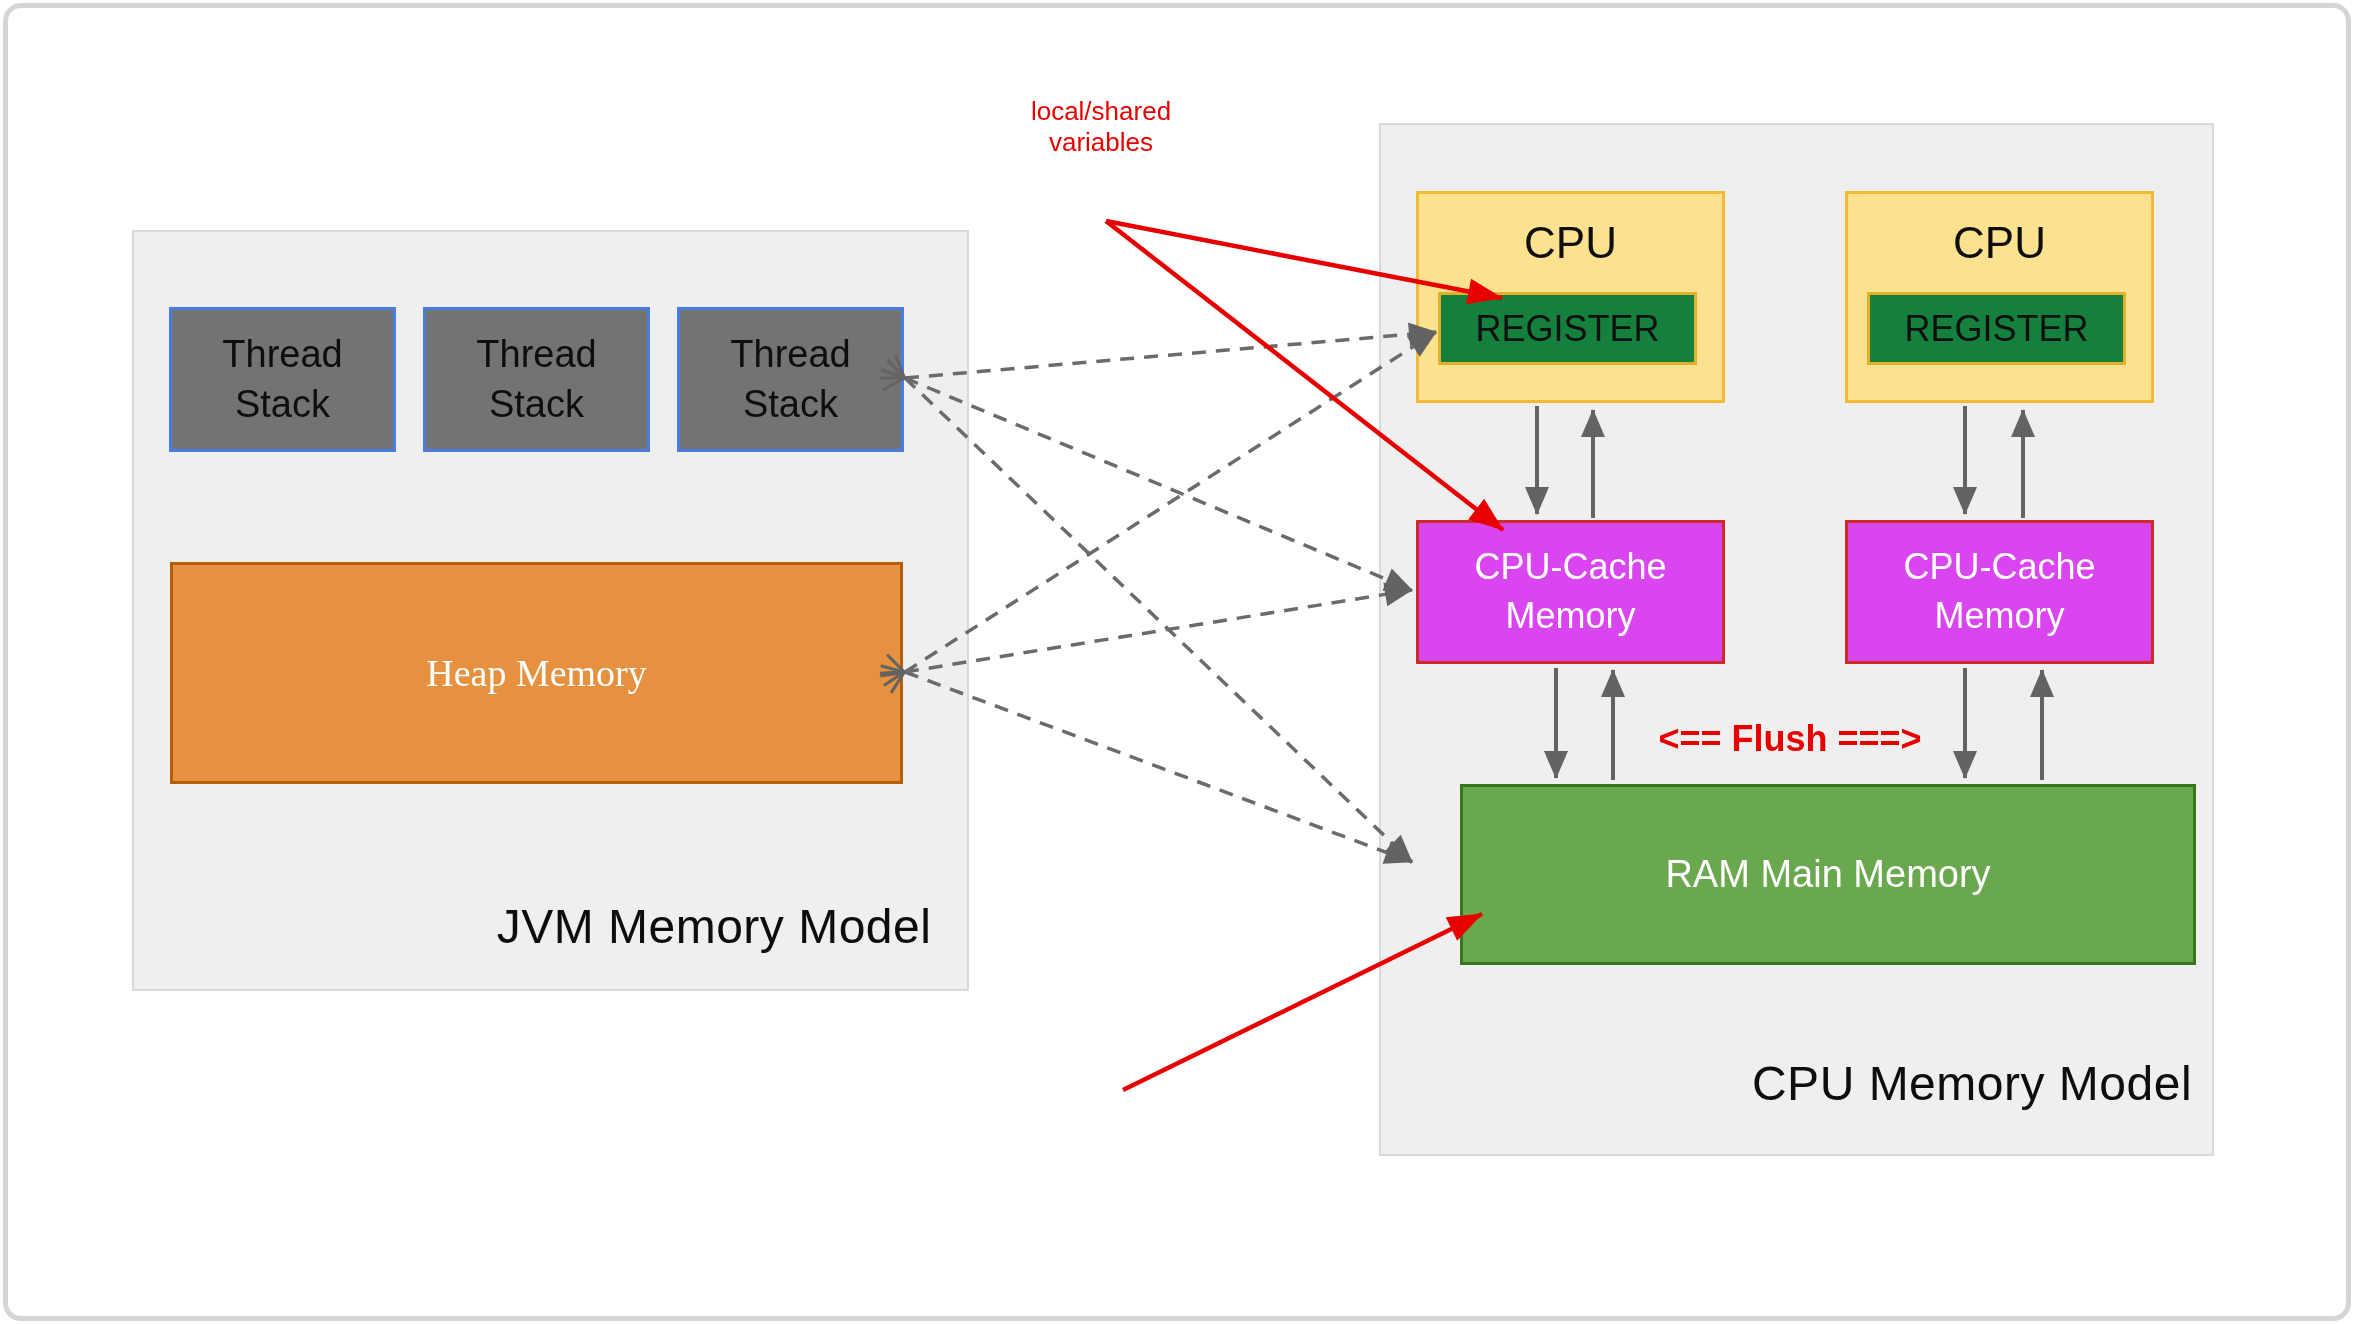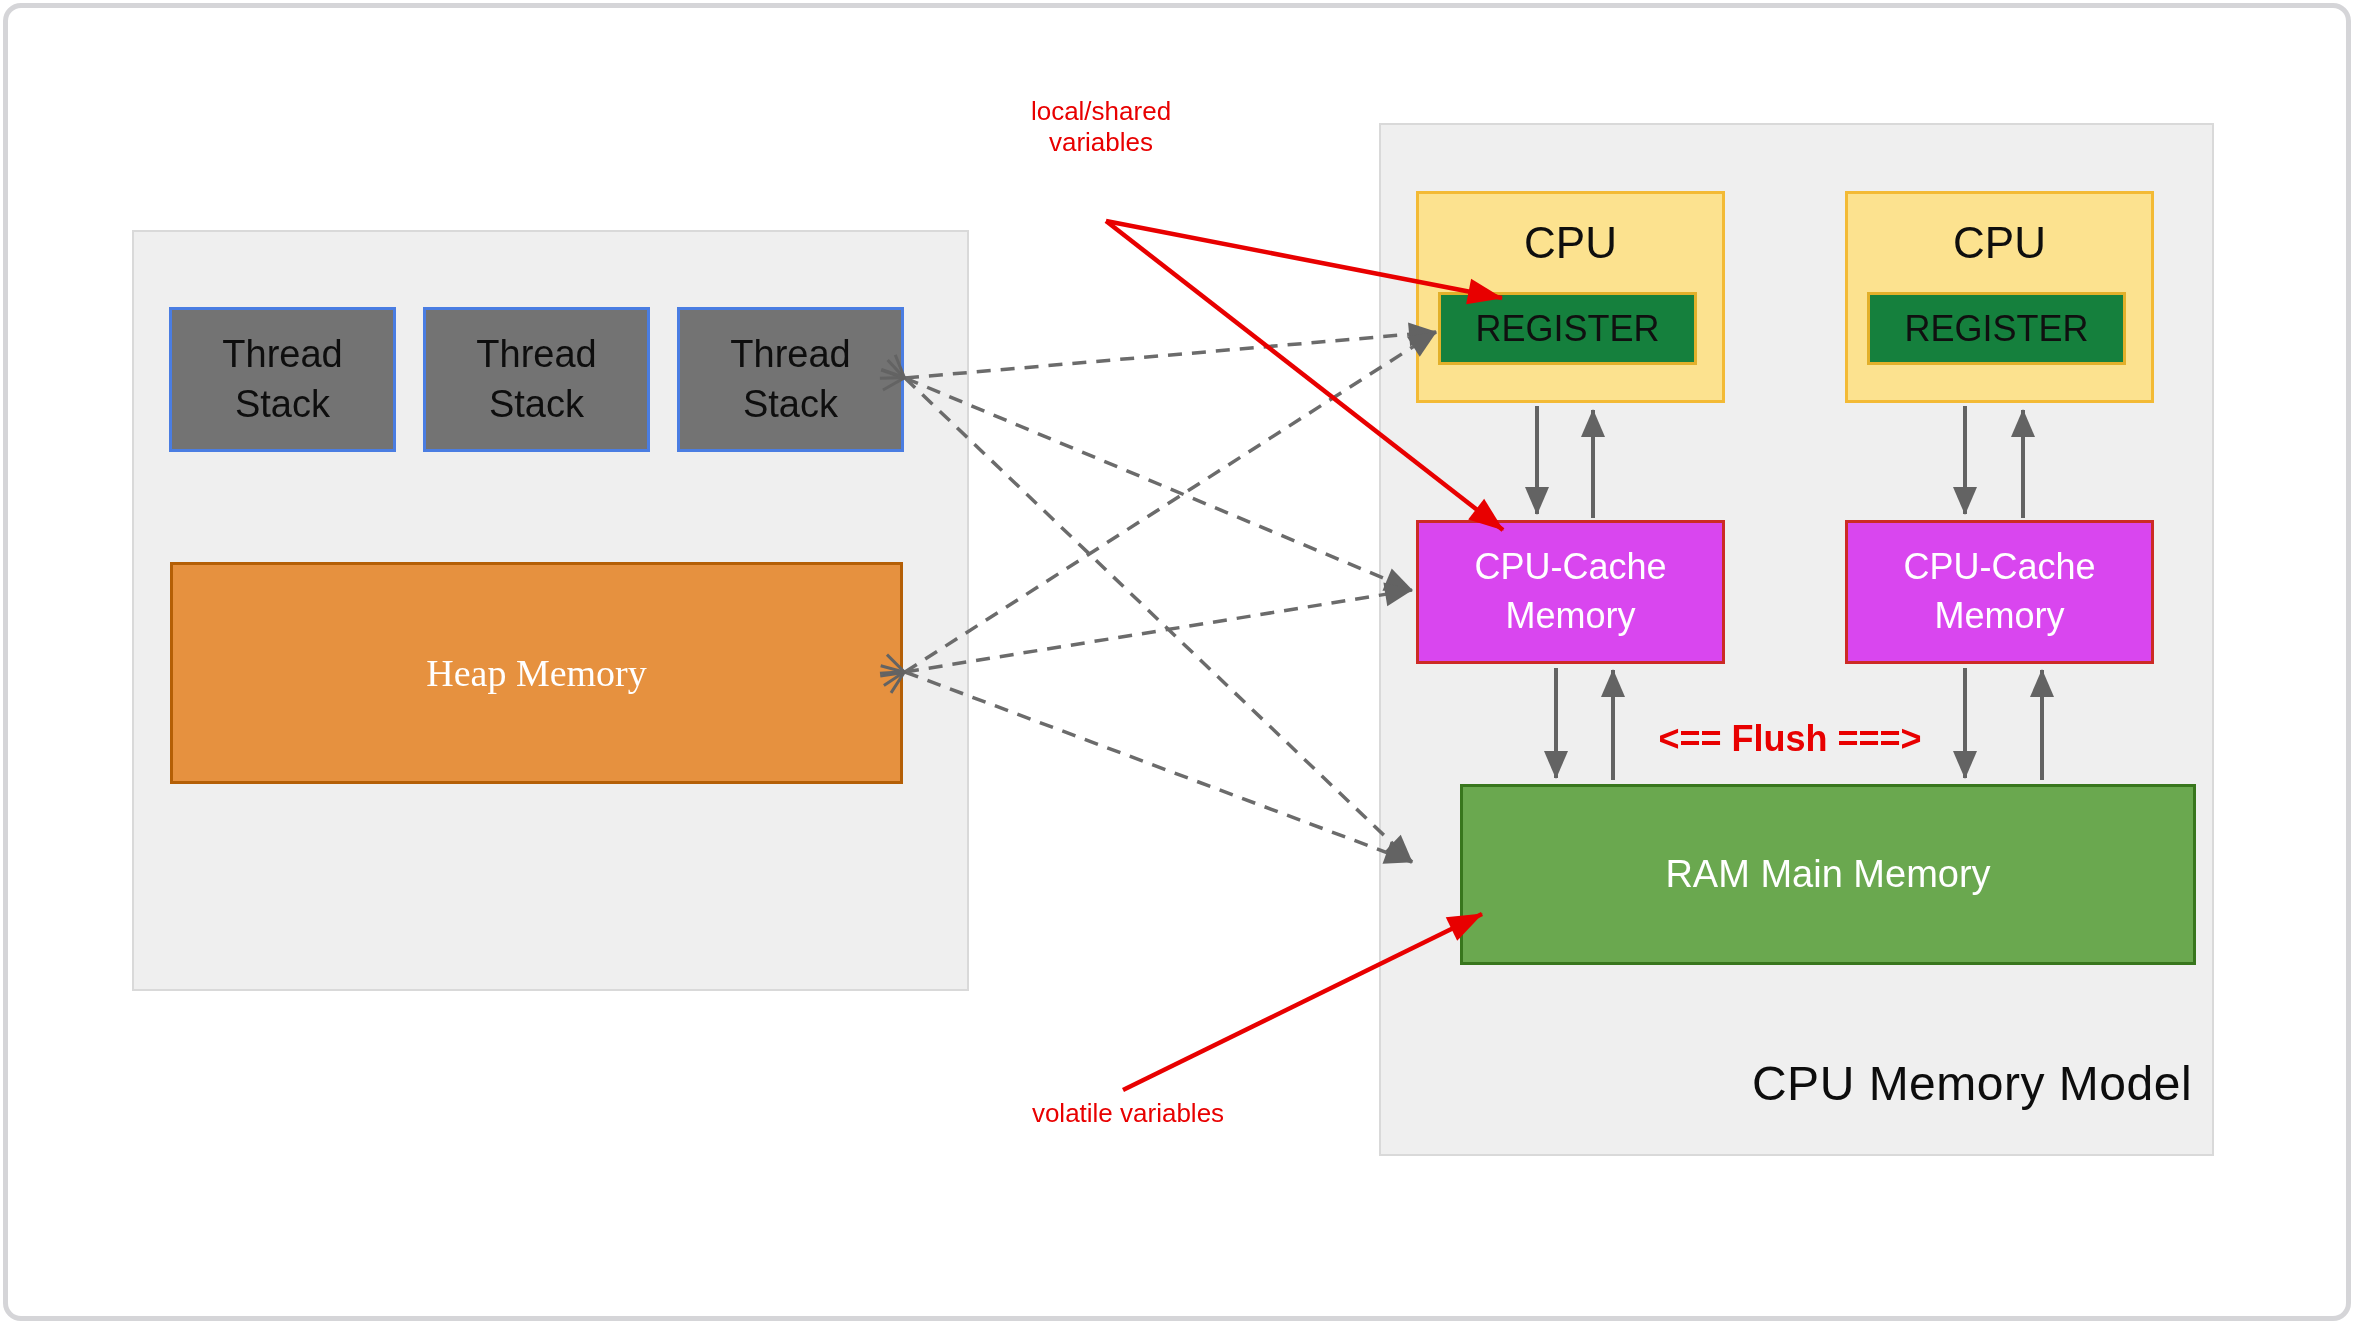--- a/index.html
+++ b/index.html
@@ -39,40 +39,40 @@
 
   <div class="box thread multiline" style="left:169px;top:307px;width:227px;height:145px;">Thread
 Stack</div>
   <div class="box thread multiline" style="left:423px;top:307px;width:227px;height:145px;">Thread
 Stack</div>
   <div class="box thread multiline" style="left:677px;top:307px;width:227px;height:145px;">Thread
 Stack</div>
 
   <div class="box heap" style="left:170px;top:562px;width:733px;height:222px;font-family:Liberation Serif, serif;">Heap Memory</div>
 
+  <div class="panel-title" style="left:464px;top:899px;width:500px;">JVM Memory Model</div>
 
   <div class="box cpu" style="left:1416px;top:191px;width:309px;height:212px;">CPU</div>
   <div class="box register" style="left:1438px;top:292px;width:259px;height:73px;">REGISTER</div>
   <div class="box cache multiline" style="left:1416px;top:520px;width:309px;height:144px;">CPU-Cache
 Memory</div>
 
   <div class="box cpu" style="left:1845px;top:191px;width:309px;height:212px;">CPU</div>
   <div class="box register" style="left:1867px;top:292px;width:259px;height:73px;">REGISTER</div>
   <div class="box cache multiline" style="left:1845px;top:520px;width:309px;height:144px;">CPU-Cache
 Memory</div>
 
   <div class="box ram" style="left:1416px;top:784px;width:736px;height:181px;">RAM Main Memory</div>
 
   <div class="flush" style="left:1640px;top:718px;width:300px;">&lt;== Flush ===&gt;</div>
 
   <div class="panel-title" style="left:1722px;top:1056px;width:500px;">CPU Memory Model</div>
 
   <div class="annotation multiline" style="left:951px;top:96px;width:300px;">local/shared
 variables</div>
-  <div class="annotation" style="left:928px;top:1098px;width:400px;">volatile variables</div>
 
   <svg class="arrows" width="2354" height="1324" viewBox="0 0 2354 1324">
     <defs>
       <marker id="tri" markerUnits="userSpaceOnUse" markerWidth="30" markerHeight="26" refX="28" refY="13" orient="auto">
         <path d="M1,1 L29,13 L1,25 Z" fill="#636363"></path>
       </marker>
       <marker id="vee" markerUnits="userSpaceOnUse" markerWidth="28" markerHeight="26" refX="3" refY="13" orient="auto-start-reverse">
         <path d="M26,3 L4,13 L26,23" fill="none" stroke="#636363" stroke-width="3"></path>
       </marker>
       <marker id="triRed" markerUnits="userSpaceOnUse" markerWidth="38" markerHeight="28" refX="35" refY="14" orient="auto">

